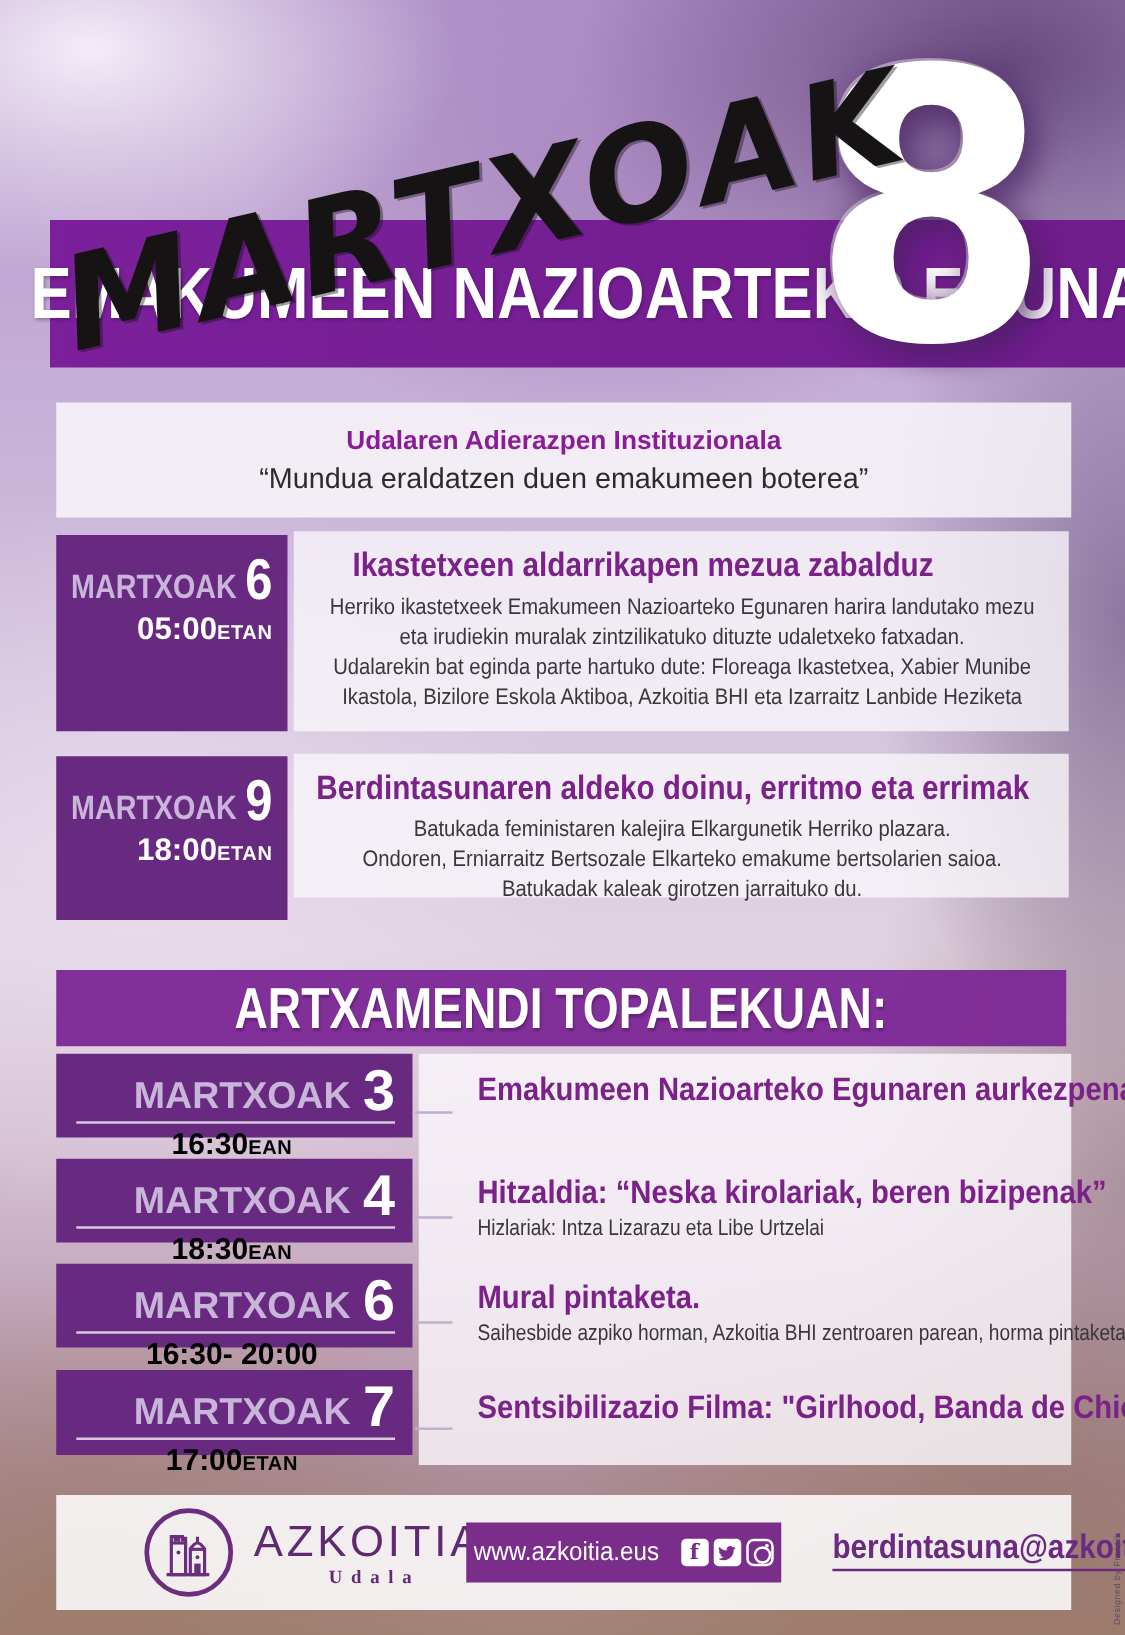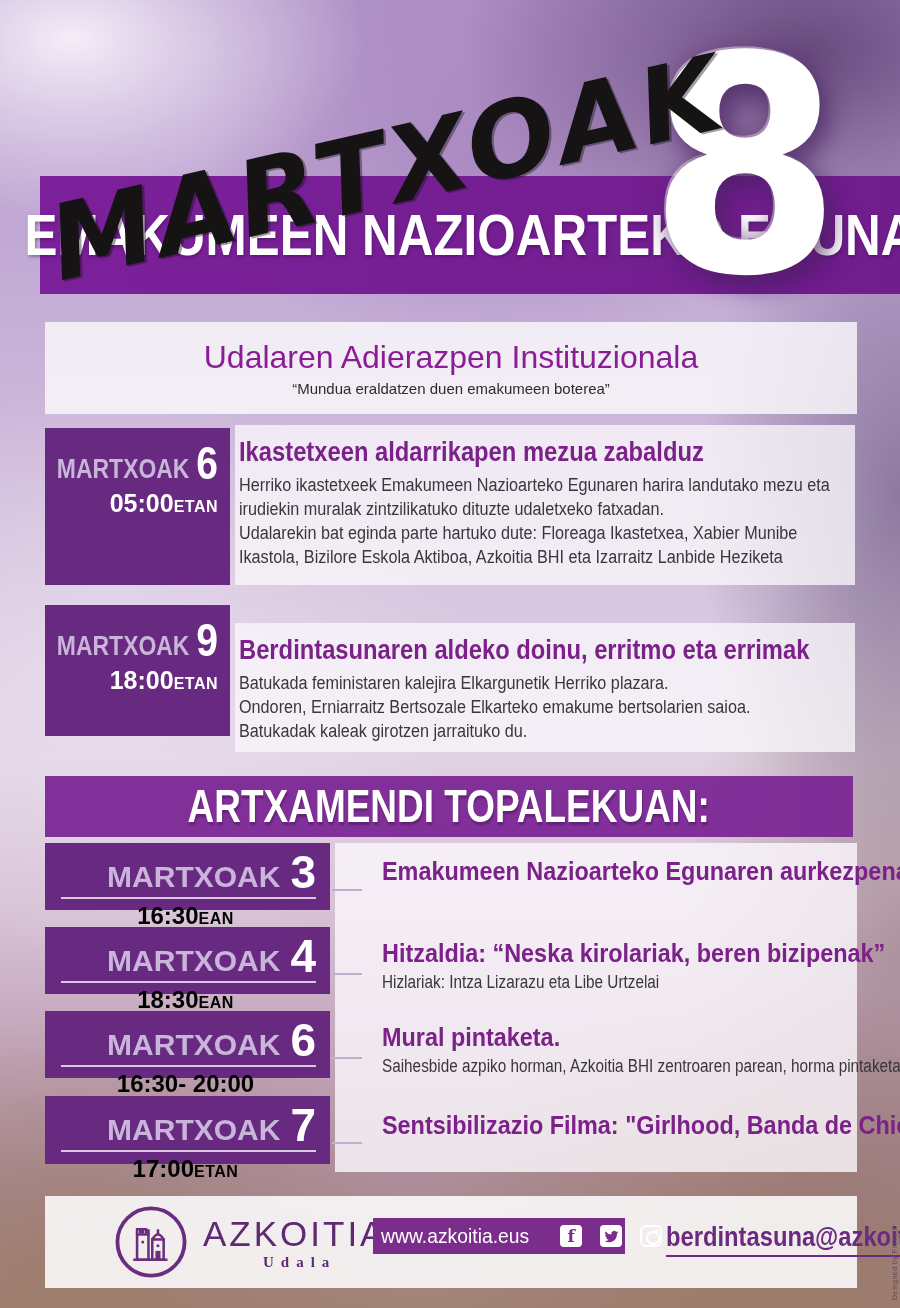--- a/index.html
+++ b/index.html
@@ -30,31 +30,31 @@
     transform:scaleX(0.92);transform-origin:center top;
     text-shadow:0 0 28px rgba(90,45,110,.55), 10px 12px 22px rgba(58,24,84,.5), -2px -2px 0 rgba(255,255,255,.6);}
   #main-banner{left:40px;top:176px;width:860px;height:118px;background:linear-gradient(90deg,#7b209a,#701d8d);
     display:flex;align-items:center;justify-content:center;z-index:2;}
   #main-banner .txt{color:#fff;font-weight:700;font-size:52px;letter-spacing:0px;
     transform:scale(0.95,1.12);white-space:nowrap;text-shadow:1px 2px 3px rgba(40,10,60,.35);}
 
   
   #decl{left:45px;top:322px;width:812px;height:92px;background:rgba(253,251,253,.8);
     display:flex;flex-direction:column;align-items:center;justify-content:center;gap:4px;}
-  #decl .t{color:#8a1d96;font-weight:400;font-size:32px;}
-  #decl .q{color:#2e2b2e;font-size:15px;}
+  #decl .t{color:#8a1d96;font-weight:700;font-size:21px;}
+  #decl .q{color:#2e2b2e;font-size:23px;}
 
   
   .datebox{background:#682a80;color:#fff;box-sizing:border-box;text-align:right;padding:16px 12px 0 8px;}
   .datebox .line1{display:flex;justify-content:flex-end;align-items:flex-end;gap:8px;}
   .dlabel{color:#c9b5da;font-weight:700;font-size:27px;line-height:1;}
   .dnum{color:#ffffff;font-weight:700;font-size:46px;line-height:0.85;}
   .dtime{margin-top:8px;font-weight:700;font-size:25px;line-height:1;}
   .dtime .suf{font-size:16px;font-weight:700;letter-spacing:.5px;}
-  .panel{background:rgba(250,247,251,.78);box-sizing:border-box;padding:12px 16px 10px 4px;}
+  .panel{background:rgba(250,247,251,.78);box-sizing:border-box;padding:12px 16px 10px 18px;text-align:center;}
   .etitle{color:#7b2189;font-weight:700;font-size:27px;margin:0 0 6px 0;}
   .ebody{color:#3a373a;font-size:18px;line-height:1.33;margin:0;}
   .panel p{margin:0;transform:scaleX(0.9);transform-origin:left top;width:111%;}
 
   
   #section-banner{left:45px;top:776px;width:808px;height:61px;background:rgba(124,39,149,.95);
     display:flex;align-items:center;justify-content:center;}
   #section-banner .txt{color:#fff;font-weight:700;font-size:42px;transform:scale(0.88,1.1);
     white-space:nowrap;text-shadow:1px 2px 2px rgba(40,10,60,.35);}
   #artx-panel{left:335px;top:843px;width:522px;height:329px;background:rgba(250,247,251,.82);}
@@ -68,22 +68,22 @@
   .row-title{position:absolute;left:382px;color:#7b2189;font-weight:700;font-size:26px;
     transform:scaleX(0.9);transform-origin:left top;white-space:nowrap;}
   .row-sub{position:absolute;left:382px;color:#3a373a;font-size:18px;
     transform:scaleX(0.85);transform-origin:left top;white-space:nowrap;}
 
   
   #footer{left:45px;top:1196px;width:812px;height:92px;background:rgba(251,249,251,.9);}
   #logo-circle{position:absolute;left:68px;top:8px;width:76px;height:76px;}
   #logo-title{position:absolute;left:158px;top:18px;color:#5f2a72;font-size:35px;letter-spacing:3px;font-weight:500;}
   #logo-sub{position:absolute;left:218px;top:58px;color:#5f2a72;font-size:15px;letter-spacing:7px;font-weight:700;font-family:Liberation Serif, serif;}
-  #web-bar{position:absolute;left:328px;top:22px;width:252px;height:36px;background:#7b2d8b;
-    display:flex;align-items:center;gap:18px;padding:0 8px;box-sizing:border-box;}
+  #web-bar{position:absolute;left:328px;top:22px;width:252px;height:48px;background:#7b2d8b;
+    display:flex;align-items:center;gap:4px;padding:0 8px;box-sizing:border-box;justify-content:center;}
   #web-bar .url{color:#fff;font-size:21px;transform:scaleX(0.92);transform-origin:left center;white-space:nowrap;flex:1;}
   .soc{width:22px;height:22px;border-radius:4px;background:#fff;display:flex;align-items:center;justify-content:center;flex:0 0 auto;}
   .soc.fb span{color:#7b2d8b;font-weight:900;font-size:17px;font-family:"DejaVu Serif",serif;}
   .soc.ig{background:transparent;border:2px solid #fff;border-radius:6px;box-sizing:border-box;position:relative;}
   .soc.ig::before{content:"";position:absolute;left:4px;top:4px;width:10px;height:10px;border:2px solid #fff;border-radius:50%;}
   .soc.ig::after{content:"";position:absolute;right:2px;top:2px;width:3px;height:3px;background:#fff;border-radius:50%;}
   #email{position:absolute;left:600px;top:26px;width:245px;text-align:center;}
   #email span{display:inline-block;color:#6b2a80;font-weight:700;font-size:27px;transform:scaleX(0.88);
     border-bottom:2px solid #6b2a80;padding-bottom:2px;white-space:nowrap;}
   #credit{right:2px;top:1195px;height:105px;writing-mode:vertical-rl;transform:rotate(180deg);
@@ -124,21 +124,21 @@
 
   <div class="abs datebox" style="left:45px;top:605px;width:185px;height:131px;">
     <div class="line1 cond-r">
       <span class="dlabel">MARTXOAK</span>
       <span class="dnum">9</span>
     </div>
     <div class="dtime">
       <span>18:00</span><span class="suf">ETAN</span>
     </div>
   </div>
-  <div class="abs panel" style="left:235px;top:623px;width:620px;height:129px;">
+  <div class="abs panel" style="left:235px;top:603px;width:620px;height:115px;">
     <div class="etitle cond">Berdintasunaren aldeko doinu, erritmo eta errimak</div>
     <p class="ebody">Batukada feministaren kalejira Elkargunetik Herriko plazara.</p>
     <p class="ebody">Ondoren, Erniarraitz Bertsozale Elkarteko emakume bertsolarien saioa.</p>
     <p class="ebody">Batukadak kaleak girotzen jarraituko du.</p>
   </div>
 
   <div class="abs" id="section-banner">
     <span class="txt">ARTXAMENDI TOPALEKUAN:</span>
   </div>
 

